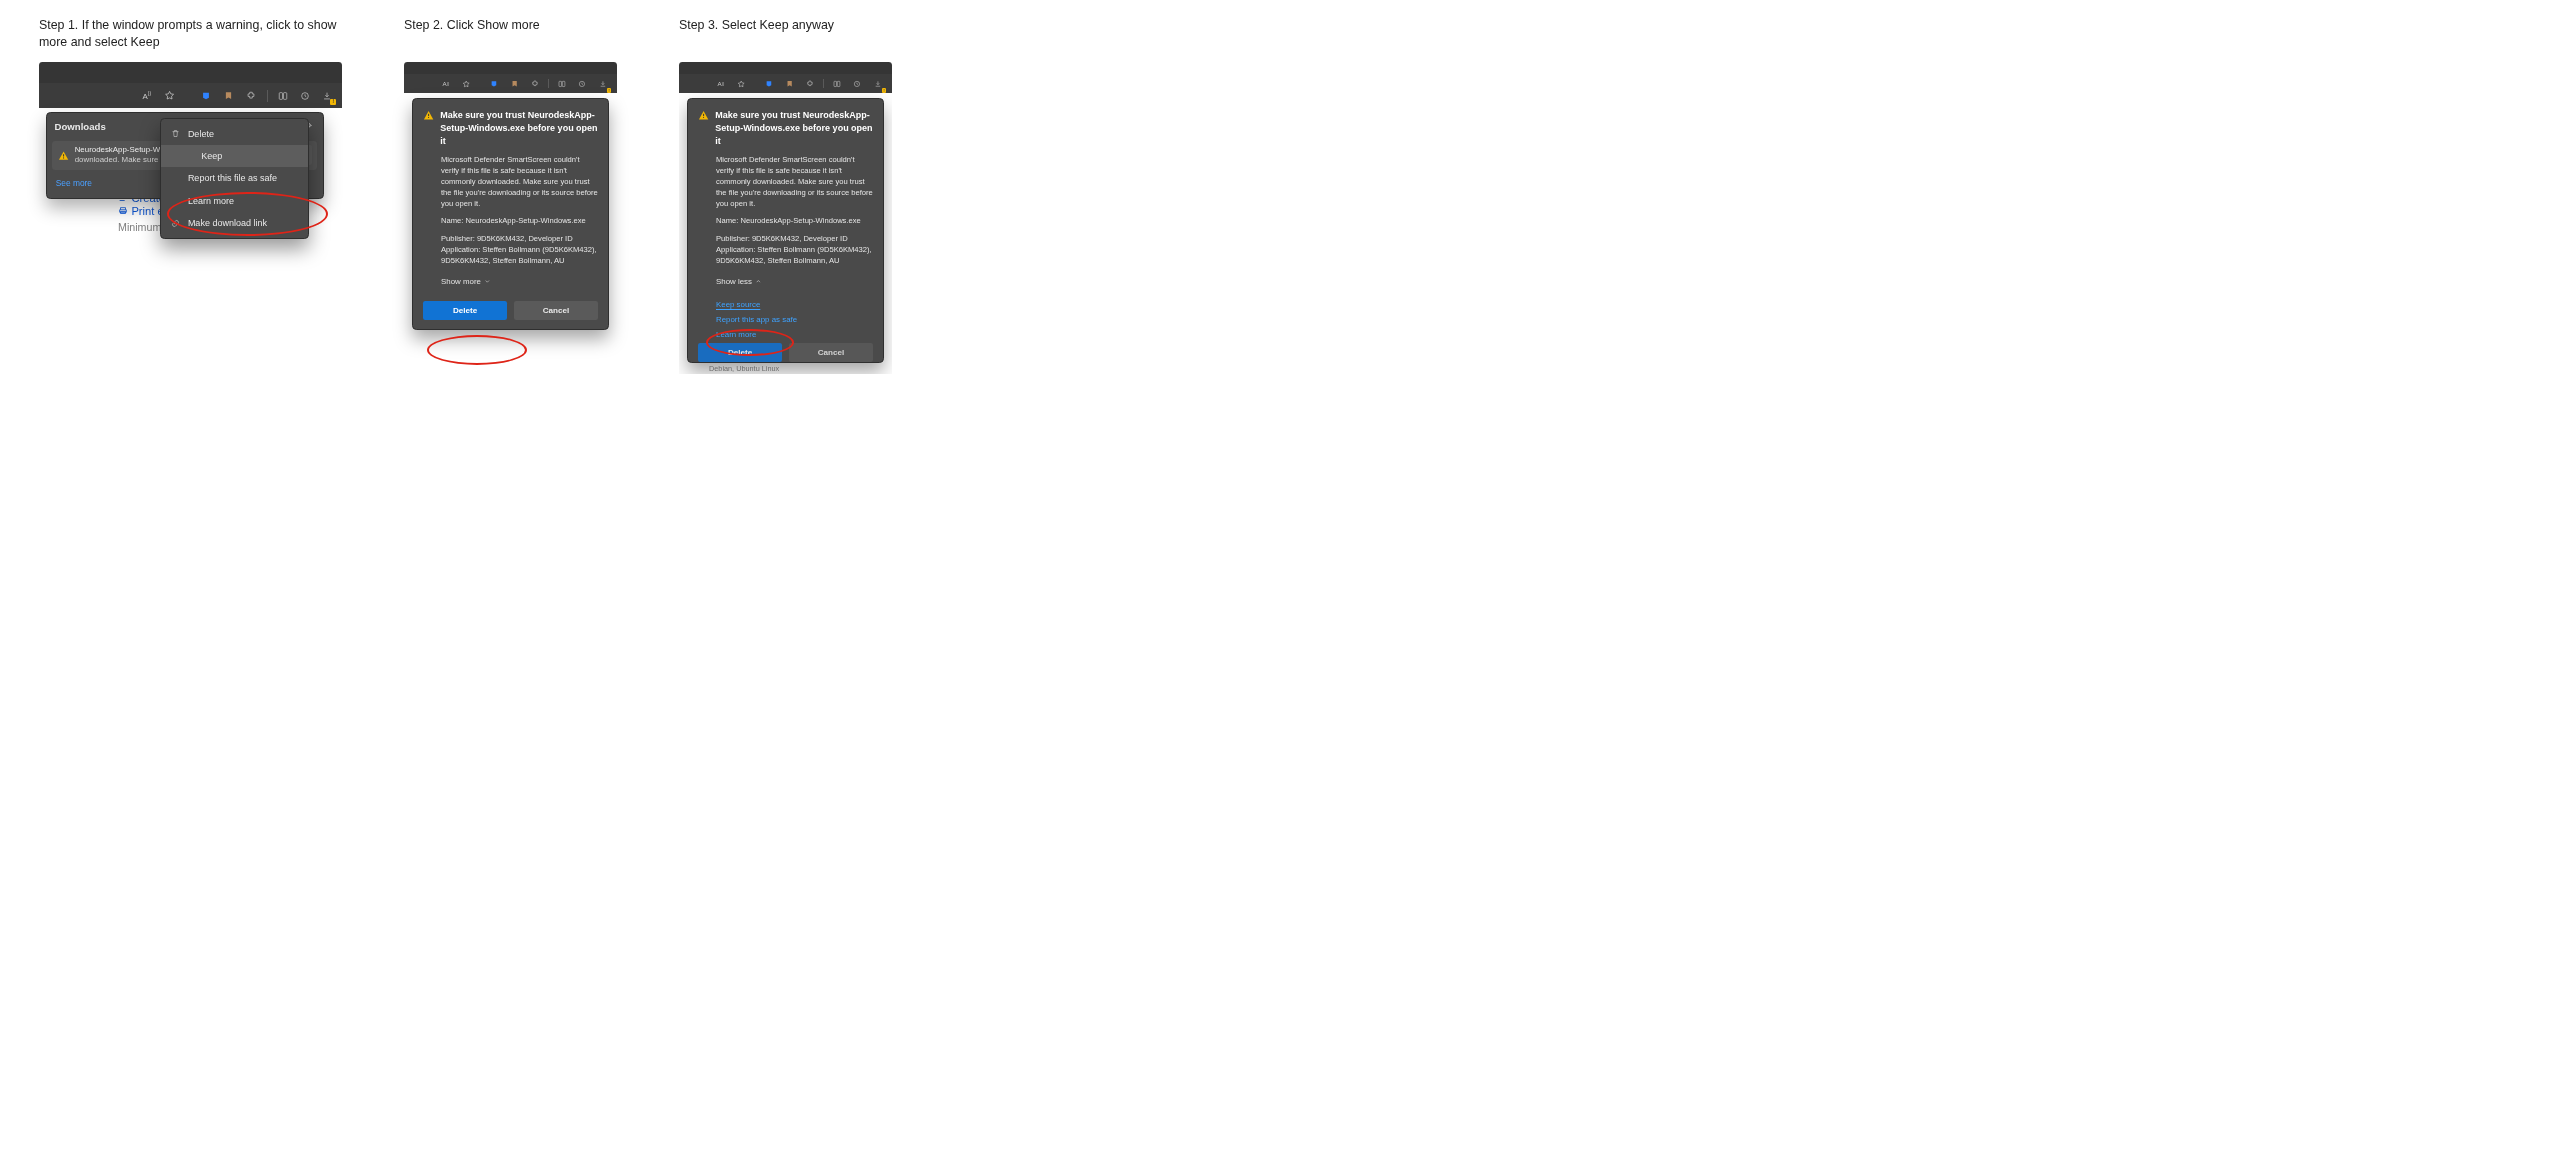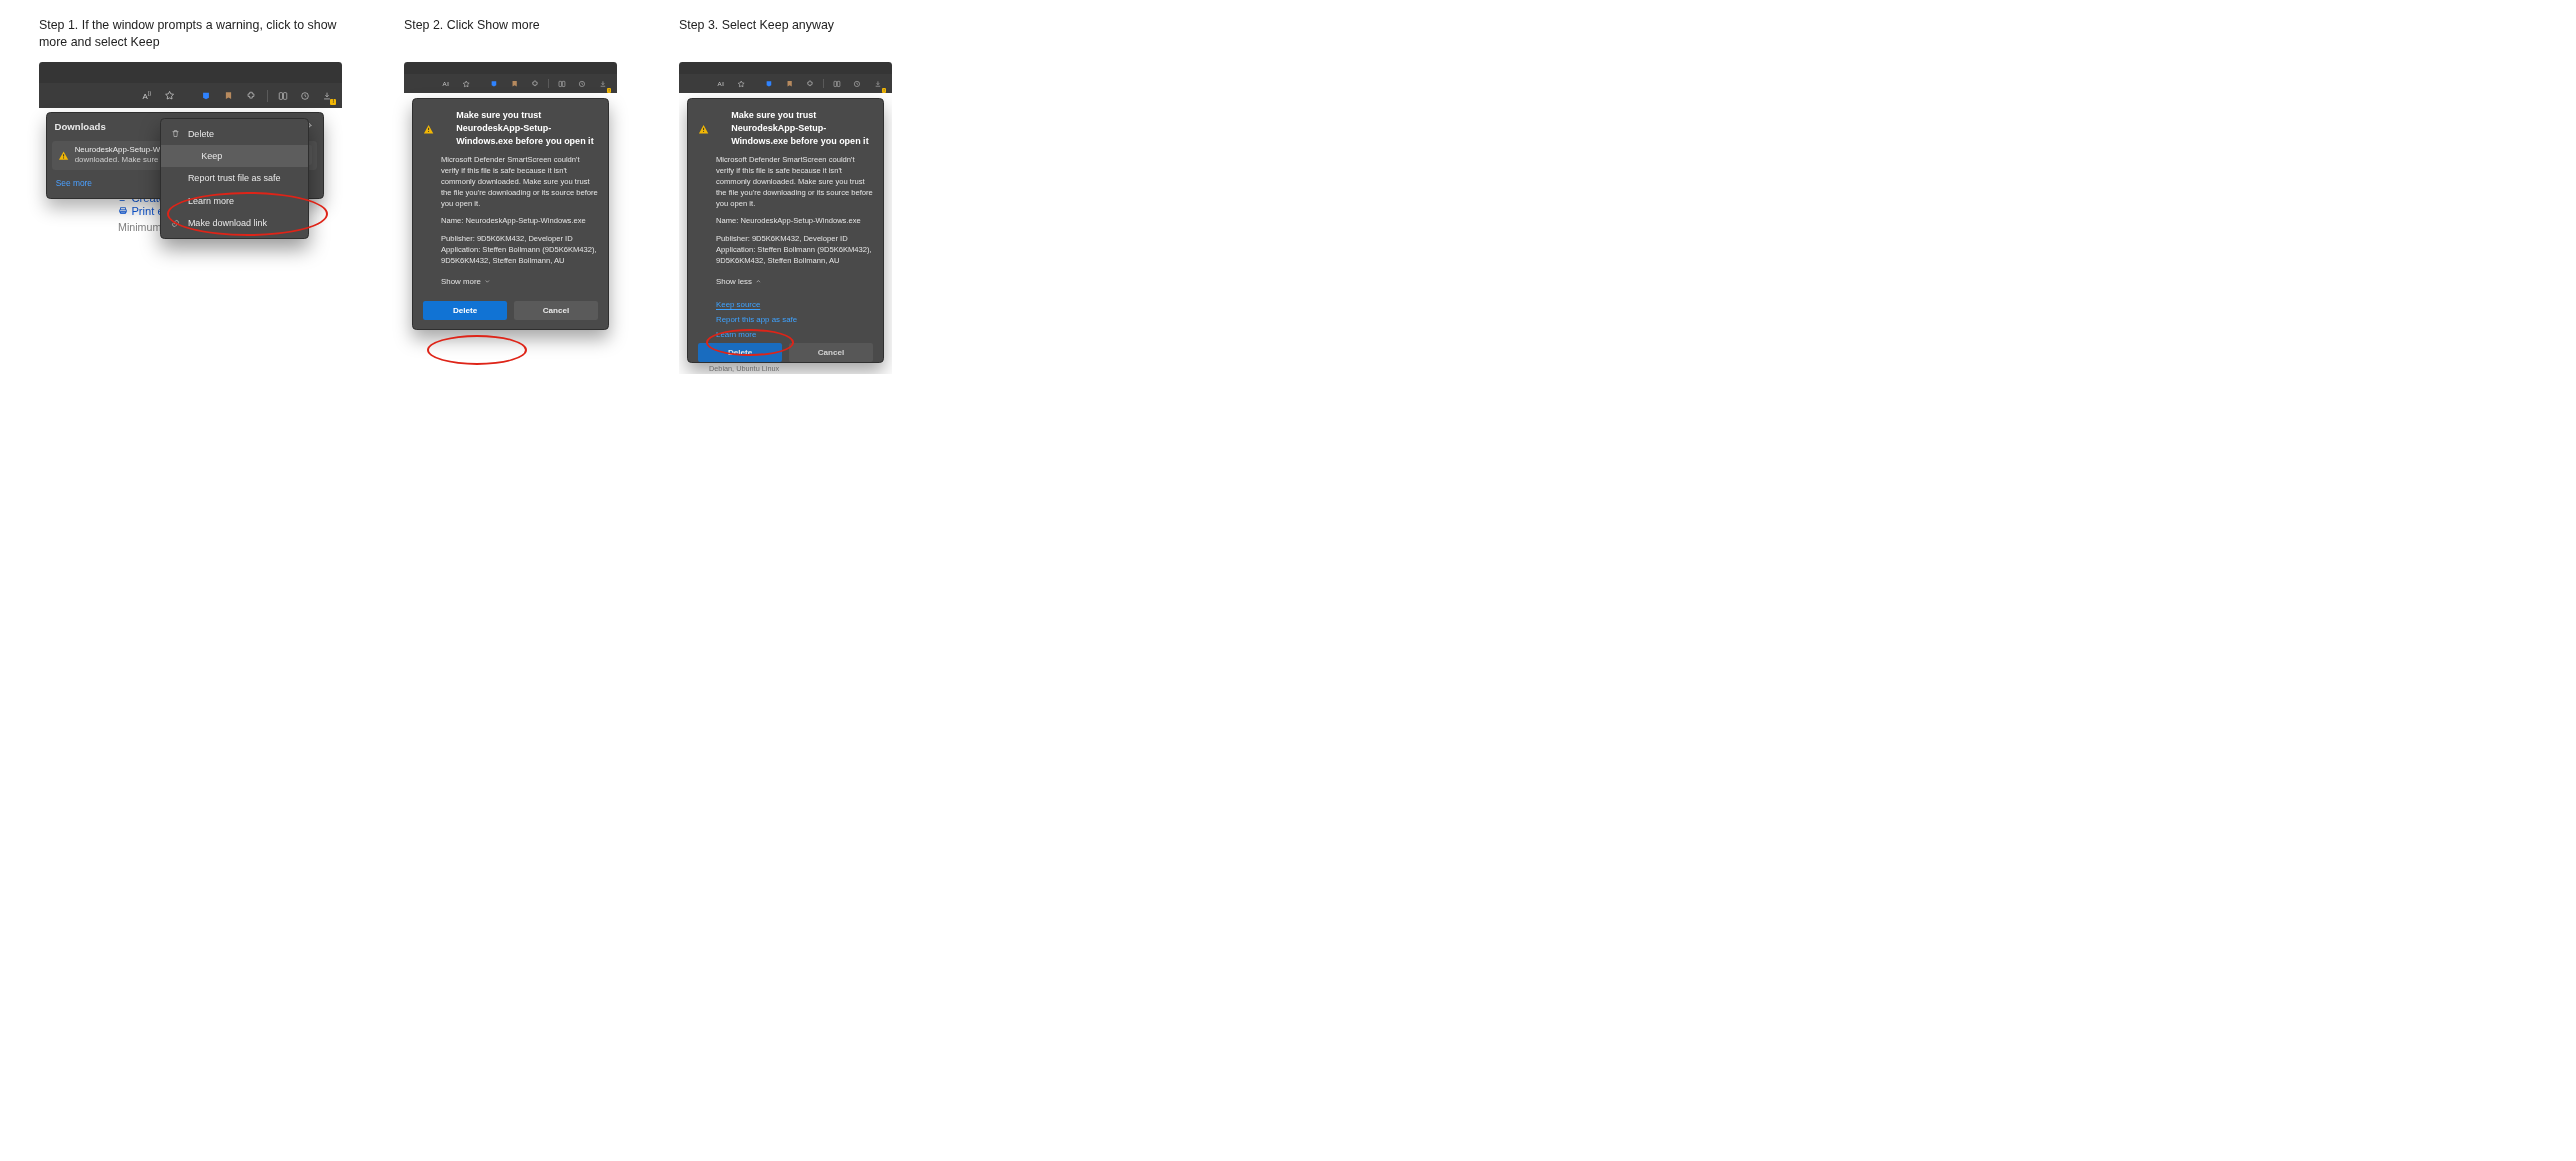--- a/index.html
+++ b/index.html
@@ -204,21 +204,21 @@
     border-radius: 4.5px;
     box-shadow: 0 9px 18px rgba(0,0,0,.35);
     color:#e6e6e6;
     padding: 10px 10px 9px 10px;
     font-size: 7.6px;
     line-height: 1.45;
     width: 175px;
     margin: 4.5px auto 0 auto;
   }
   .panel-head {
-    display:flex; gap:22px; align-items:center;
+    display:flex; gap:6px; align-items:flex-start;
     font-weight:700; color:#fff;
     font-size:9px;
     margin-bottom: 5.6px;
   }
   .panel-head .warn-tri { margin-top:1.1px; }
   .panel-body { margin-left: 18px; }
   .panel-body p { margin: 0 0 6.7px 0; }
   .toggle-link {
     display:inline-flex; align-items:center; gap:3.4px;
     color:#e2e2e2; font-size:7.9px;
@@ -393,21 +393,21 @@
               </svg>
           </span>
           <span>Delete</span>
         </div>
         <div class="ctx-row sel">
           <span class="ctx-ico"></span>
           <span>Keep</span>
         </div>
         <div class="ctx-row">
           <span class="ctx-ico"></span>
-          <span>Report trust file as safe</span>
+          <span>Report this file as safe</span>
         </div>
         <div class="ctx-row">
           <span class="ctx-ico"></span>
           <span>Learn more</span>
         </div>
         <div class="ctx-row">
           <span class="ctx-ico">
             <svg width="9" height="9" viewBox="0 0 24 24" stroke="#d2d2d2" fill="none" stroke-width="1.6">
                 <path d="M10 14a5 5 0 0 1 0-7l2-2a5 5 0 0 1 7 7l-1 1M14 10a5 5 0 0 1 0 7l-2 2a5 5 0 0 1-7-7l1-1"></path>
               </svg>

